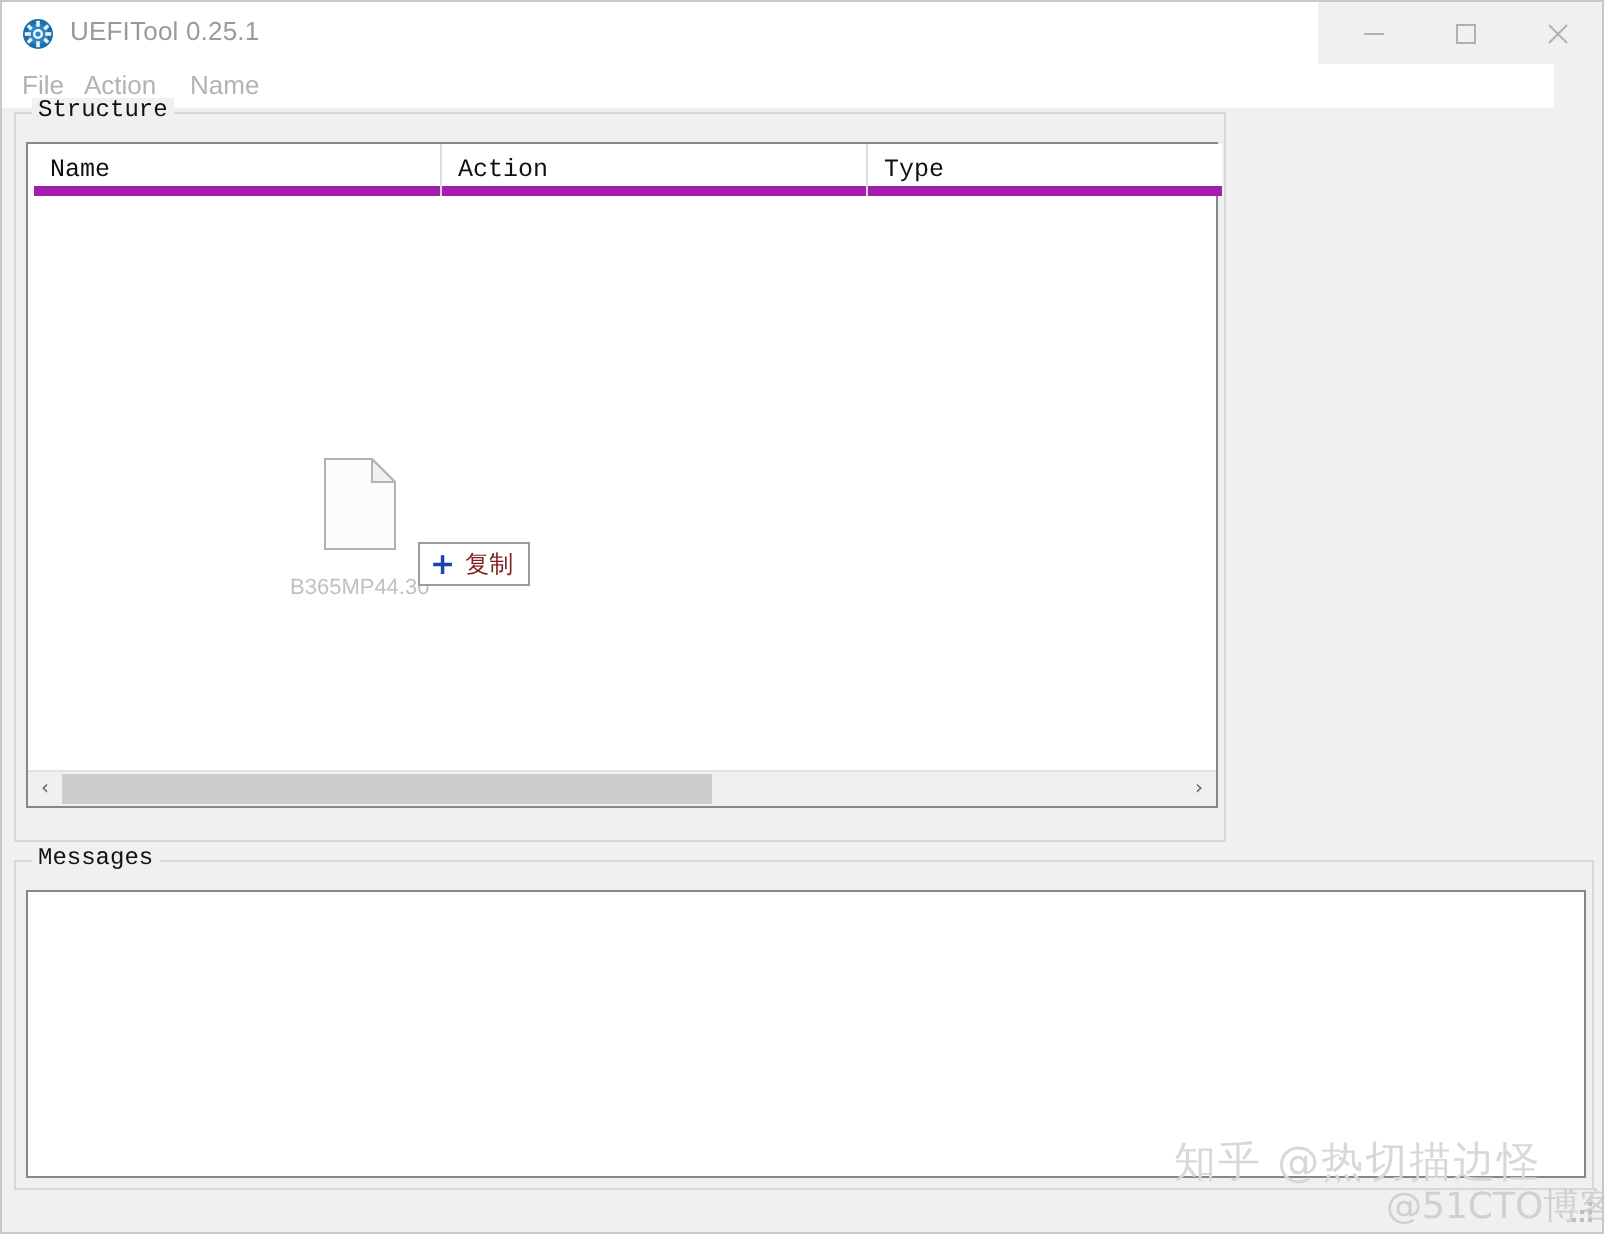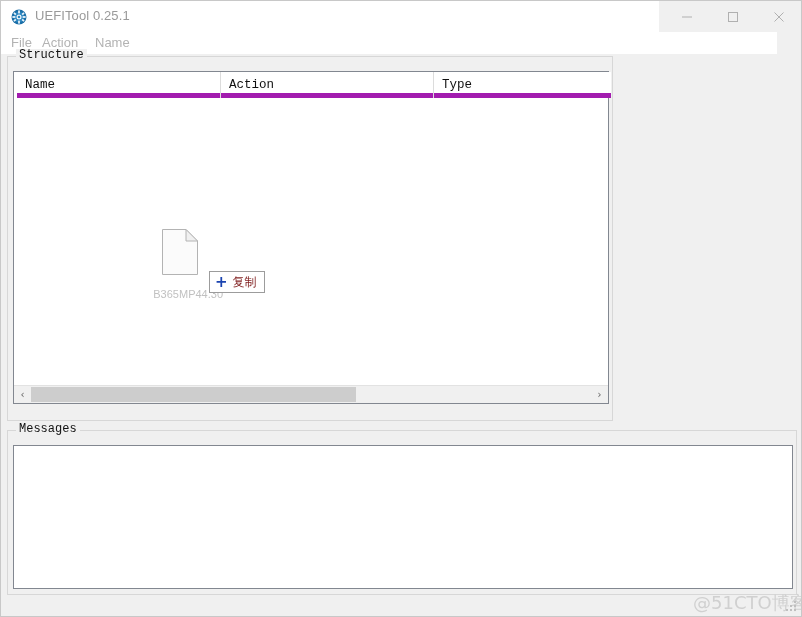--- a/index.html
+++ b/index.html
@@ -219,21 +219,21 @@
     position: absolute;
     left: 13px; top: 0;
     width: 36px; height: 46px;
     opacity: 0.78;
   }
   .drag-filename {
     position: absolute;
     left: -4px;
     top: 58px;
     width: 78px;
-    text-align: right;
+    text-align: left;
     font-family: "Liberation Sans", sans-serif;
     font-size: 11px;
     line-height: 14px;
     color: #a9a9a9;
     opacity: 0.72;
     word-break: break-all;
   }
   .drop-badge {
     position: absolute;
     left: 60px;
@@ -387,20 +387,21 @@
         <path d="M24 0.5 L35.5 12 H24 Z" fill="#ededed" stroke="#9e9e9e" stroke-width="1"></path>
       </svg>
     </span>
     <div class="drag-filename">B365MP44.30</div>
     <div class="drop-badge">
       <span class="drop-plus">+</span>
       <span class="drop-label">复制</span>
     </div>
   </div>
 
+  <div class="wm-zhihu">知乎 @热切描边怪</div>
   <div class="wm-cto">@51CTO博客</div>
 
   <div class="resize-grip">
     <i style="left:8px;top:0px"></i>
     <i style="left:4px;top:4px"></i>
       <i style="left:8px;top:4px"></i>
     <i style="left:0px;top:8px"></i>
       <i style="left:4px;top:8px"></i>
       <i style="left:8px;top:8px"></i>
   </div>

